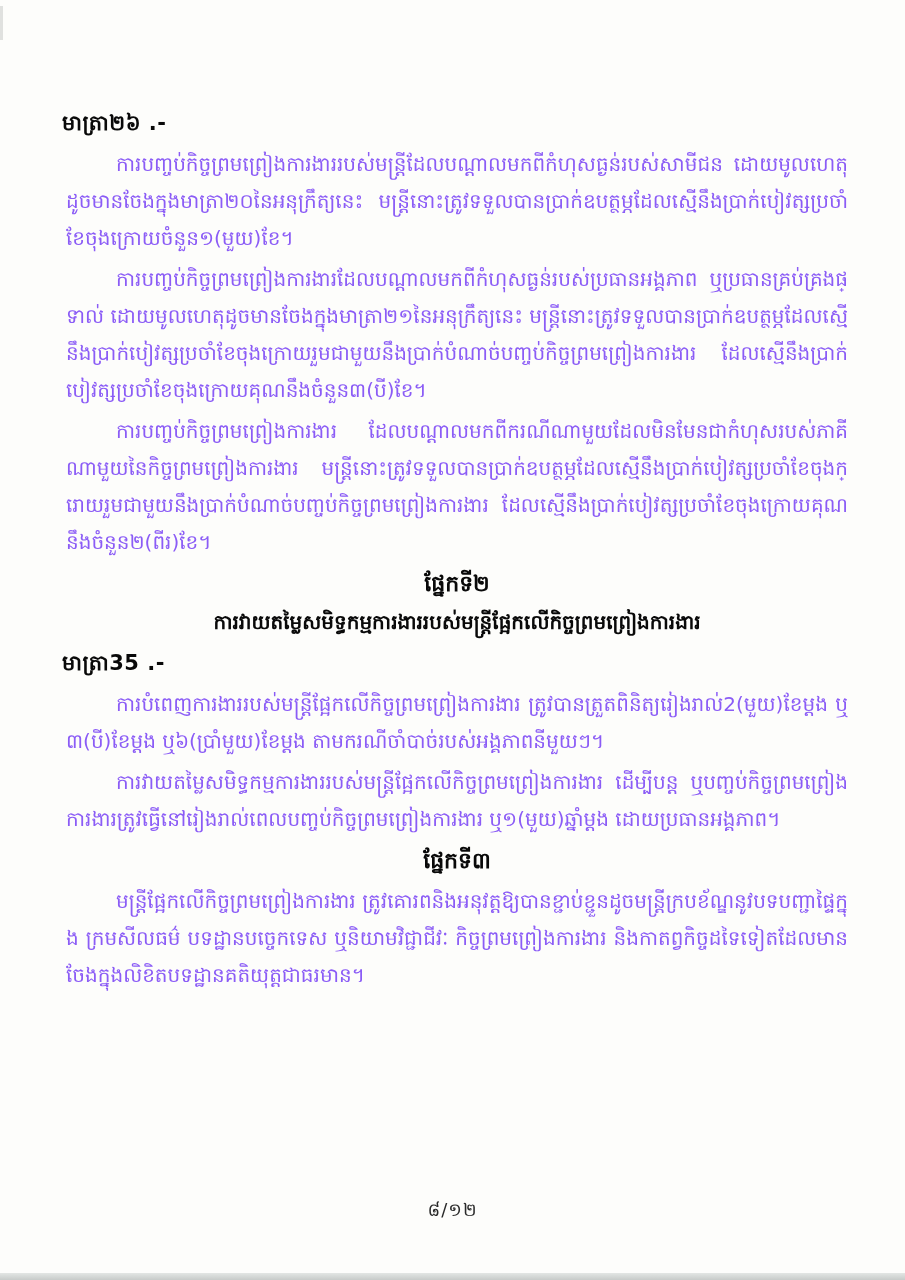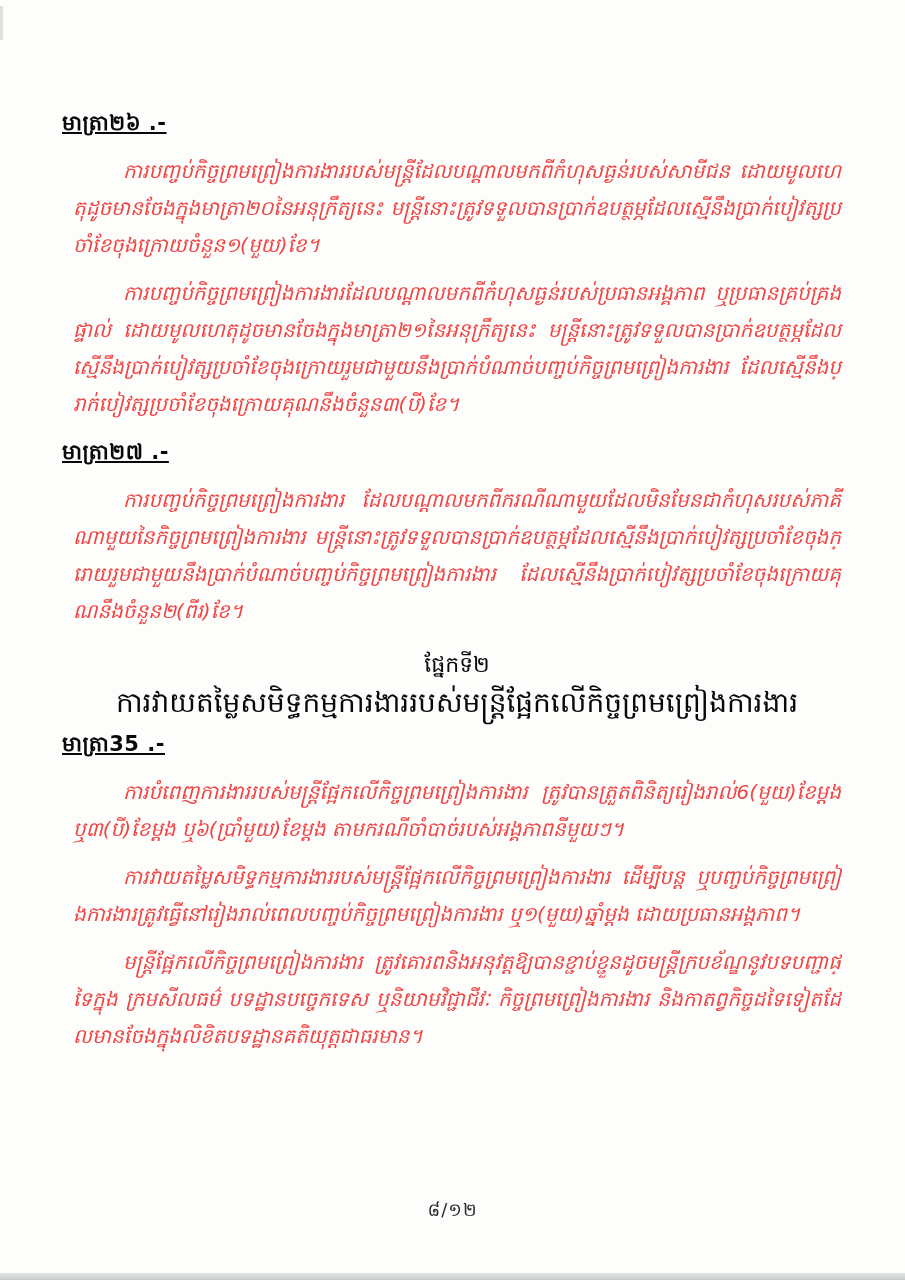--- a/index.html
+++ b/index.html
@@ -21,48 +21,46 @@
     left: 62px; top: 102px;
     width: 790px;
     height: 1075px;
     overflow: hidden;
     font-size: 20px;
     line-height: 37px;
     text-align: justify;
     text-align-last: left;
   }
   .para {
-    margin: 11px;
+    margin: 4px;
     text-indent: 50px;
     line-break: anywhere;
     overflow-wrap: anywhere;
-    color: #ef4444;
-    font-style: italic;
+    color: #8b5cf6;
   }
   .article-h {
     margin: 3px 0 1px 0;
     font-size: 21px;
     font-weight: 700;
     color: #090909;
     letter-spacing: 0.5px;
     text-align: left;
-    text-decoration: underline;
   }
   .section-num {
-    margin: 16px 0 0 0;
+    margin: 4px 0 0 0;
     font-size: 22px;
-    font-weight: 400;
+    font-weight: 700;
     text-align: center;
     text-align-last: center;
     color: #090909;
   }
   .section-title {
     margin: 0 0 3px 0;
-    font-size: 28px;
-    font-weight: 400;
+    font-size: 20px;
+    font-weight: 700;
     text-align: right;
     text-align-last: center;
     color: #090909;
     line-height: 40px;
   }
   .footer-pg {
     position: absolute;
     left: 0; right: 0;
     top: 1198px;
     text-align: center;
@@ -88,30 +86,30 @@
 <body>
 
 <div class="page">
   <div class="scan-speck-left"></div>
 
   <main class="doc">
     <h3 class="article-h">មាត្រា២៦ .-</h3>
     <p class="para">ការបញ្ចប់កិច្ចព្រមព្រៀងការងាររបស់មន្ត្រីដែលបណ្តាលមកពីកំហុសធ្ងន់របស់សាមីជន ដោយមូលហេតុដូចមានចែងក្នុងមាត្រា២០នៃអនុក្រឹត្យនេះ មន្ត្រីនោះត្រូវទទួលបានប្រាក់ឧបត្ថម្ភដែលស្មើនឹងប្រាក់បៀវត្សប្រចាំខែចុងក្រោយចំនួន១(មួយ)ខែ។</p>
     <p class="para">ការបញ្ចប់កិច្ចព្រមព្រៀងការងារដែលបណ្តាលមកពីកំហុសធ្ងន់របស់ប្រធានអង្គភាព ឬប្រធានគ្រប់គ្រងផ្ទាល់ ដោយមូលហេតុដូចមានចែងក្នុងមាត្រា២១នៃអនុក្រឹត្យនេះ មន្ត្រីនោះត្រូវទទួលបានប្រាក់ឧបត្ថម្ភដែលស្មើនឹងប្រាក់បៀវត្សប្រចាំខែចុងក្រោយរួមជាមួយនឹងប្រាក់បំណាច់បញ្ចប់កិច្ចព្រមព្រៀងការងារ ដែលស្មើនឹងប្រាក់បៀវត្សប្រចាំខែចុងក្រោយគុណនឹងចំនួន៣(បី)ខែ។</p>
 
-    <h3 class="article-h">មាត្រា២៧ .-</h3>
     <p class="para">ការបញ្ចប់កិច្ចព្រមព្រៀងការងារ ដែលបណ្តាលមកពីករណីណាមួយដែលមិនមែនជាកំហុសរបស់ភាគីណាមួយនៃកិច្ចព្រមព្រៀងការងារ មន្ត្រីនោះត្រូវទទួលបានប្រាក់ឧបត្ថម្ភដែលស្មើនឹងប្រាក់បៀវត្សប្រចាំខែចុងក្រោយរួមជាមួយនឹងប្រាក់បំណាច់បញ្ចប់កិច្ចព្រមព្រៀងការងារ ដែលស្មើនឹងប្រាក់បៀវត្សប្រចាំខែចុងក្រោយគុណនឹងចំនួន២(ពីរ)ខែ។</p>
 
     <h2 class="section-num">ផ្នែកទី២</h2>
     <h2 class="section-title">ការវាយតម្លៃសមិទ្ធកម្មការងាររបស់មន្ត្រីផ្អែកលើកិច្ចព្រមព្រៀងការងារ</h2>
 
     <h3 class="article-h">មាត្រា35 .-</h3>
-    <p class="para">ការបំពេញការងាររបស់មន្ត្រីផ្អែកលើកិច្ចព្រមព្រៀងការងារ ត្រូវបានត្រួតពិនិត្យរៀងរាល់6(មួយ)ខែម្តង ឬ៣(បី)ខែម្តង ឬ៦(ប្រាំមួយ)ខែម្តង តាមករណីចាំបាច់របស់អង្គភាពនីមួយៗ។</p>
+    <p class="para">ការបំពេញការងាររបស់មន្ត្រីផ្អែកលើកិច្ចព្រមព្រៀងការងារ ត្រូវបានត្រួតពិនិត្យរៀងរាល់2(មួយ)ខែម្តង ឬ៣(បី)ខែម្តង ឬ៦(ប្រាំមួយ)ខែម្តង តាមករណីចាំបាច់របស់អង្គភាពនីមួយៗ។</p>
     <p class="para">ការវាយតម្លៃសមិទ្ធកម្មការងាររបស់មន្ត្រីផ្អែកលើកិច្ចព្រមព្រៀងការងារ ដើម្បីបន្ត ឬបញ្ចប់កិច្ចព្រមព្រៀងការងារត្រូវធ្វើនៅរៀងរាល់ពេលបញ្ចប់កិច្ចព្រមព្រៀងការងារ ឬ១(មួយ)ឆ្នាំម្តង ដោយប្រធានអង្គភាព។</p>
 
+    <h2 class="section-num">ផ្នែកទី៣</h2>
 
     <p class="para">មន្ត្រីផ្អែកលើកិច្ចព្រមព្រៀងការងារ ត្រូវគោរពនិងអនុវត្តឱ្យបានខ្ជាប់ខ្ជួនដូចមន្ត្រីក្របខ័ណ្ឌនូវបទបញ្ជាផ្ទៃក្នុង ក្រមសីលធម៌ បទដ្ឋានបច្ចេកទេស ឬនិយាមវិជ្ជាជីវៈ កិច្ចព្រមព្រៀងការងារ និងកាតព្វកិច្ចដទៃទៀតដែលមានចែងក្នុងលិខិតបទដ្ឋានគតិយុត្តជាធរមាន។</p>
 
   </main>
 
   <div class="footer-pg">៨/១២</div>
   <div class="scan-edge-bottom"></div>
 </div>
 
 </body></html>

